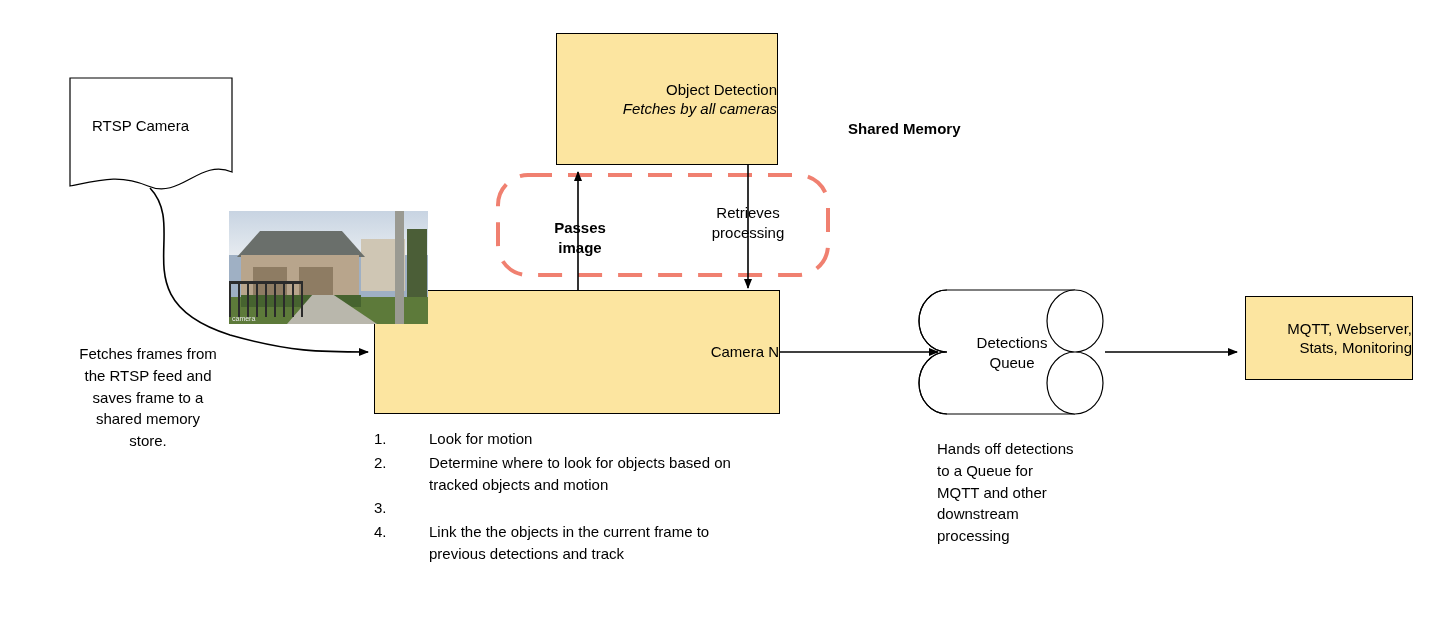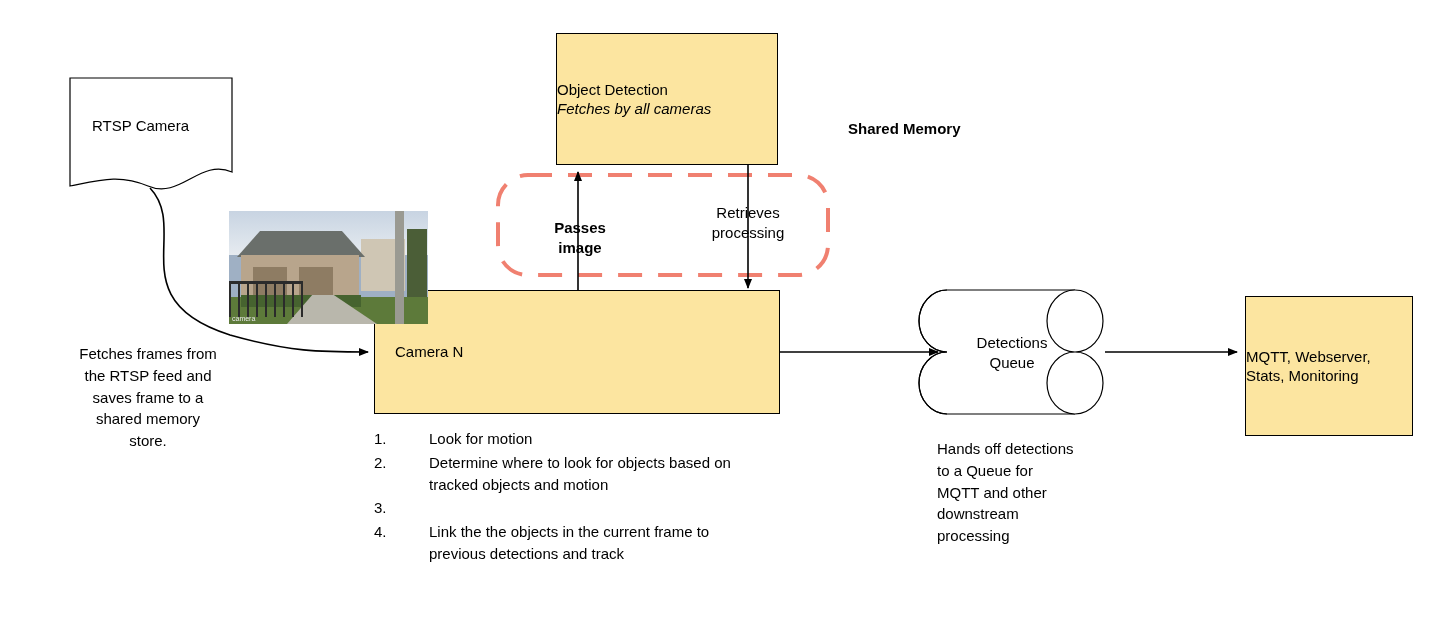--- a/index.html
+++ b/index.html
@@ -28,21 +28,21 @@
   }
   .node {
     position: absolute;
     box-sizing: border-box;
   }
   .box {
     background: #fce5a0;
     border: 1px solid #000000;
     display: flex;
     flex-direction: column;
-    align-items: flex-start;
+    align-items: flex-end;
     justify-content: center;
     text-align: center;
     font-size: 15px;
     line-height: 1.3;
   }
   .box .sub {
     font-style: italic;
   }
   .plain-text {
     position: absolute;
@@ -220,21 +220,21 @@
 image</div>
 
   <div class="dash-label" style="left:693px; top:203px; width:110px;">Retrieves
 processing</div>
 
   <div class="cyl-label" style="left:932px; top:333px;">
     <div>Detections</div>
     <div>Queue</div>
   </div>
 
-  <div class="node box" style="left:1245px; top:296px; width:168px; height:140px;">
+  <div class="node box" style="left:1245px; top:296px; width:168px; height:84px;">
     <div>MQTT, Webserver,</div>
     <div>Stats, Monitoring</div>
   </div>
 
   <div class="plain-text" style="left:48px; top:343px; width:200px;text-align:center;">Fetches frames from
 the RTSP feed and
 saves frame to a
 shared memory
 store.</div>
 

